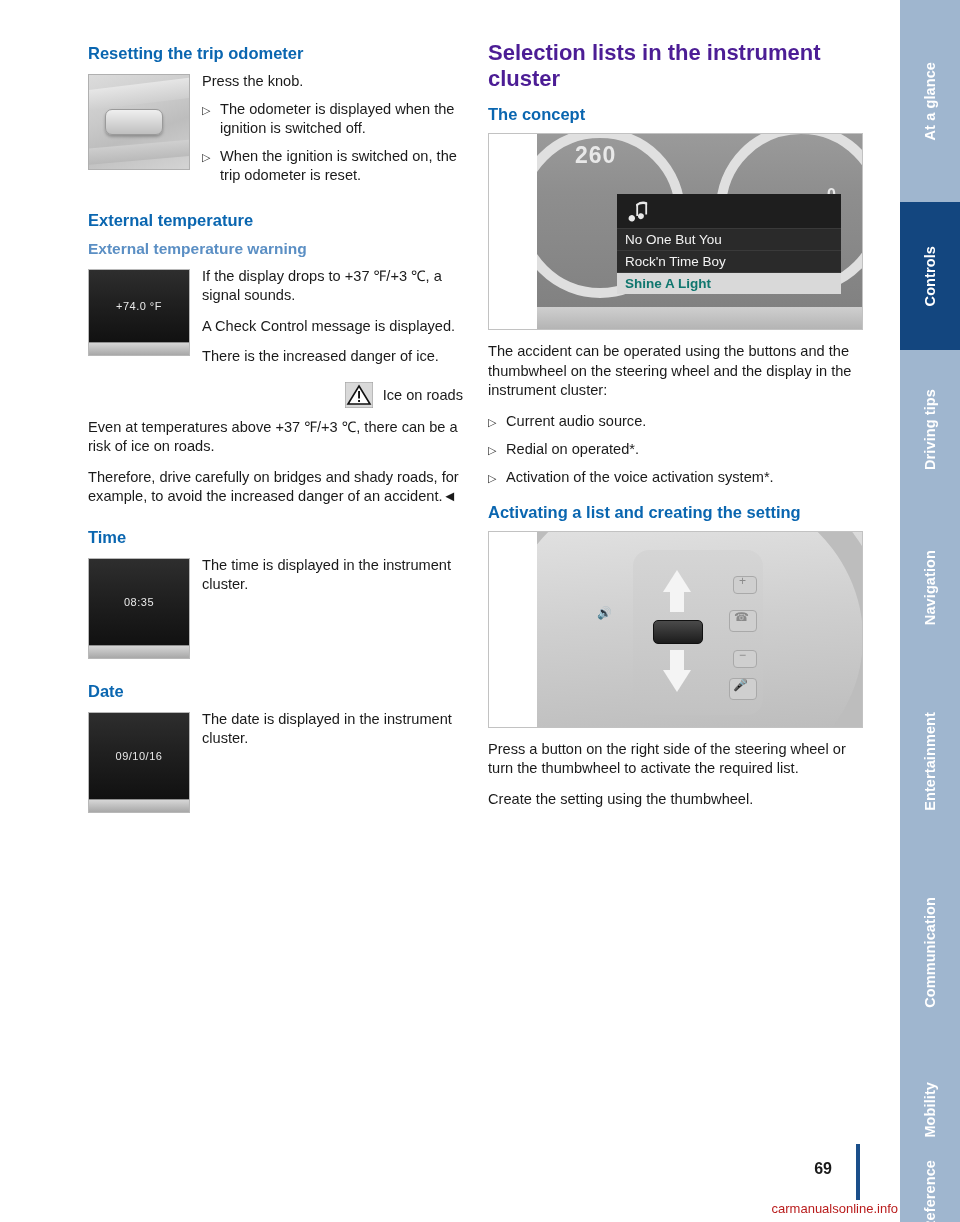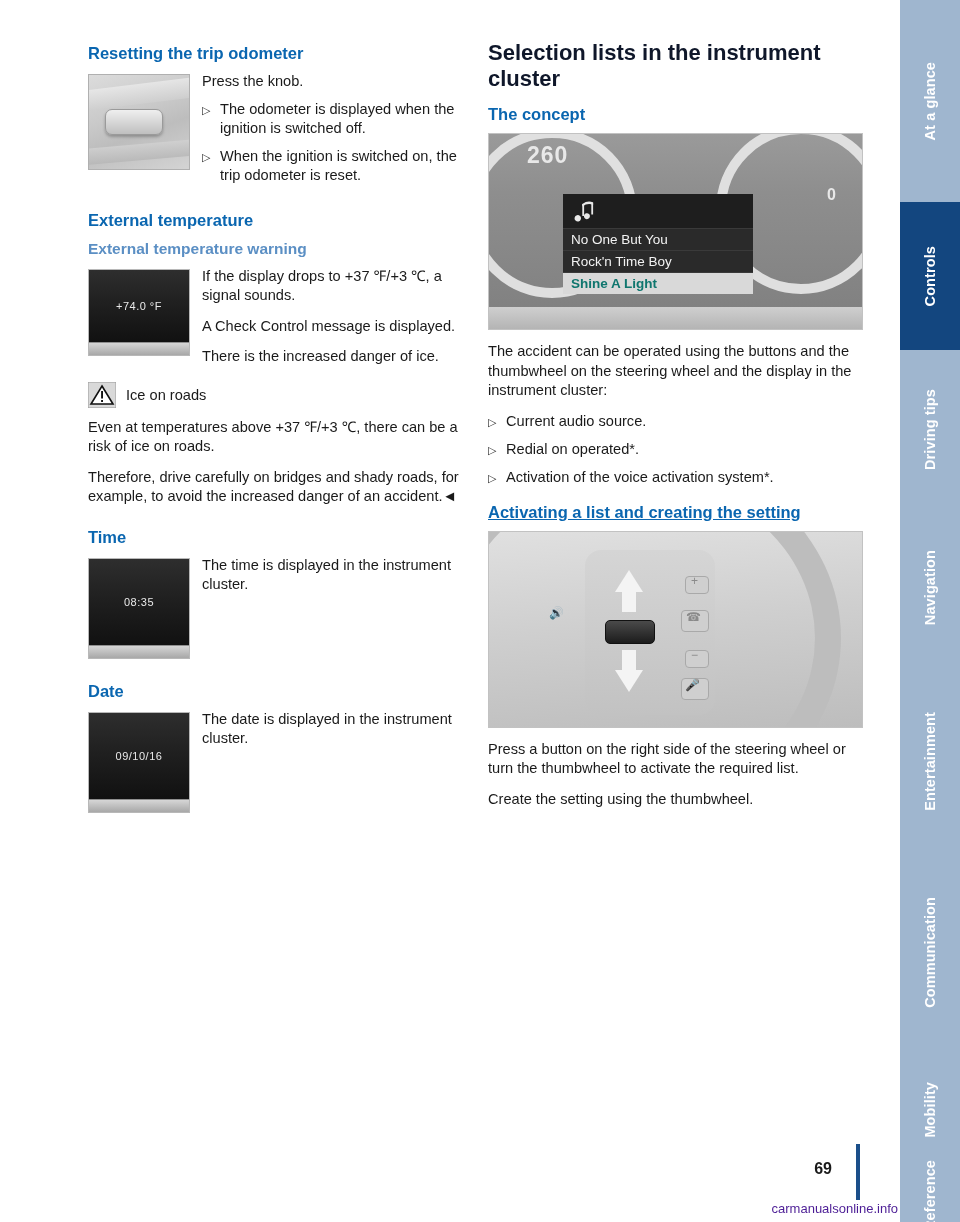--- a/index.html
+++ b/index.html
@@ -50,21 +50,21 @@
     position: absolute;
     left: 88px; top: 40px;
     width: 375px;
   }
   .col-right {
     position: absolute;
     left: 488px; top: 40px;
     width: 375px;
   }
   h1.blue {
-    color: #0f172a;
+    color: #4c1d95;
     font-size: 22px;
     line-height: 26px;
     font-weight: bold;
     margin: 0 0 12px 0;
   }
   h2.blue {
     color: #0a66b0;
     font-size: 16.5px;
     font-weight: bold;
     margin: 3px 0 9px 0;
@@ -163,38 +163,40 @@
     color: #1a1a1a;
     font-size: 11px;
     line-height: 20px;
   }
   .bul .txt { flex: 1; }
 
   
   .warn {
     display: flex;
     margin: 4px 0 10px 0;
+    justify-content: flex-end;
   }
   .warn-icon {
     flex: 0 0 30px;
     height: 26px;
     margin-right: 8px;
   }
   .warn-icon svg { display: block; }
   .warn-title {
     font-size: 14.6px;
     line-height: 26px;
   }
 
   
   .photo {
     width: 375px;
     border: 1px solid #c2c2c2;
     box-sizing: border-box;
     margin-bottom: 12px;
+    padding-left: 48px;
   }
   .cluster {
     height: 195px;
     background: linear-gradient(180deg,#9a9a9a 0%, #8e8e8e 30%, #7f7f7f 100%);
     position: relative;
     overflow: hidden;
   }
   .cluster .dial-l, .cluster .dial-r {
     position: absolute;
     border: 10px solid #e4e4e4;
@@ -208,22 +210,22 @@
     position: absolute; left: 38px; top: 8px;
     color: #e8e8e8; font-size: 23px; font-weight: bold;
     letter-spacing: 1px;
   }
   .cluster .num0 {
     position: absolute; right: 26px; top: 52px;
     color: #e8e8e8; font-size: 16px; font-weight: bold;
   }
   .cluster .list {
     position: absolute;
-    left: 74px; top: 60px;
-    width: 190px;
+    left: 80px; top: 60px;
+    width: 224px;
   }
   .cluster .list .hdr {
     background: #1e1e1e;
     height: 34px;
     display: flex; align-items: center;
     padding-left: 10px;
   }
   .cluster .list .row {
     background: #2a2a2a;
     color: #f2f2f2;
@@ -325,21 +327,21 @@
     position: absolute;
     left: 0; right: 60px; bottom: 10px;
     text-align: center;
     font-size: 13.5px;
     font-weight: bold;
   }
   .watermark {
     position: absolute;
     right: 62px; bottom: 6px;
     font-size: 13px;
-    color: #4c1d95;
+    color: #b91c1c;
     margin-left: 8px;
   }
 </style>
 </head>
 <body>
 
 <div class="page">
 
   <div class="tab-rail">
     <div class="tab" style="top:0px;height:202px;background:#9fb6cf;">
@@ -481,21 +483,21 @@
     </div>
     <div class="bul">
       <div class="tri">▷</div>
       <div class="txt">Redial on operated*.</div>
     </div>
     <div class="bul">
       <div class="tri">▷</div>
       <div class="txt">Activation of the voice activation system*.</div>
     </div>
 
-    <h2 class="blue" style="margin-top:14px;text-decoration:underline;">Activating a list and creating the setting</h2>
+    <h2 class="blue" style="margin-top:14px;">Activating a list and creating the setting</h2>
 
     <div class="photo">
       <div class="wheel">
         <div class="rim"></div>
         <div class="pad"></div>
         <div class="btn" style="left:196px;top:44px;width:22px;height:16px;"></div>
         <div class="btn" style="left:196px;top:118px;width:22px;height:16px;"></div>
         <div class="btn" style="left:192px;top:78px;width:26px;height:20px;"></div>
         <div class="btn" style="left:192px;top:146px;width:26px;height:20px;"></div>
         <div class="icon-lbl" style="left:202px;top:42px;">+</div>

